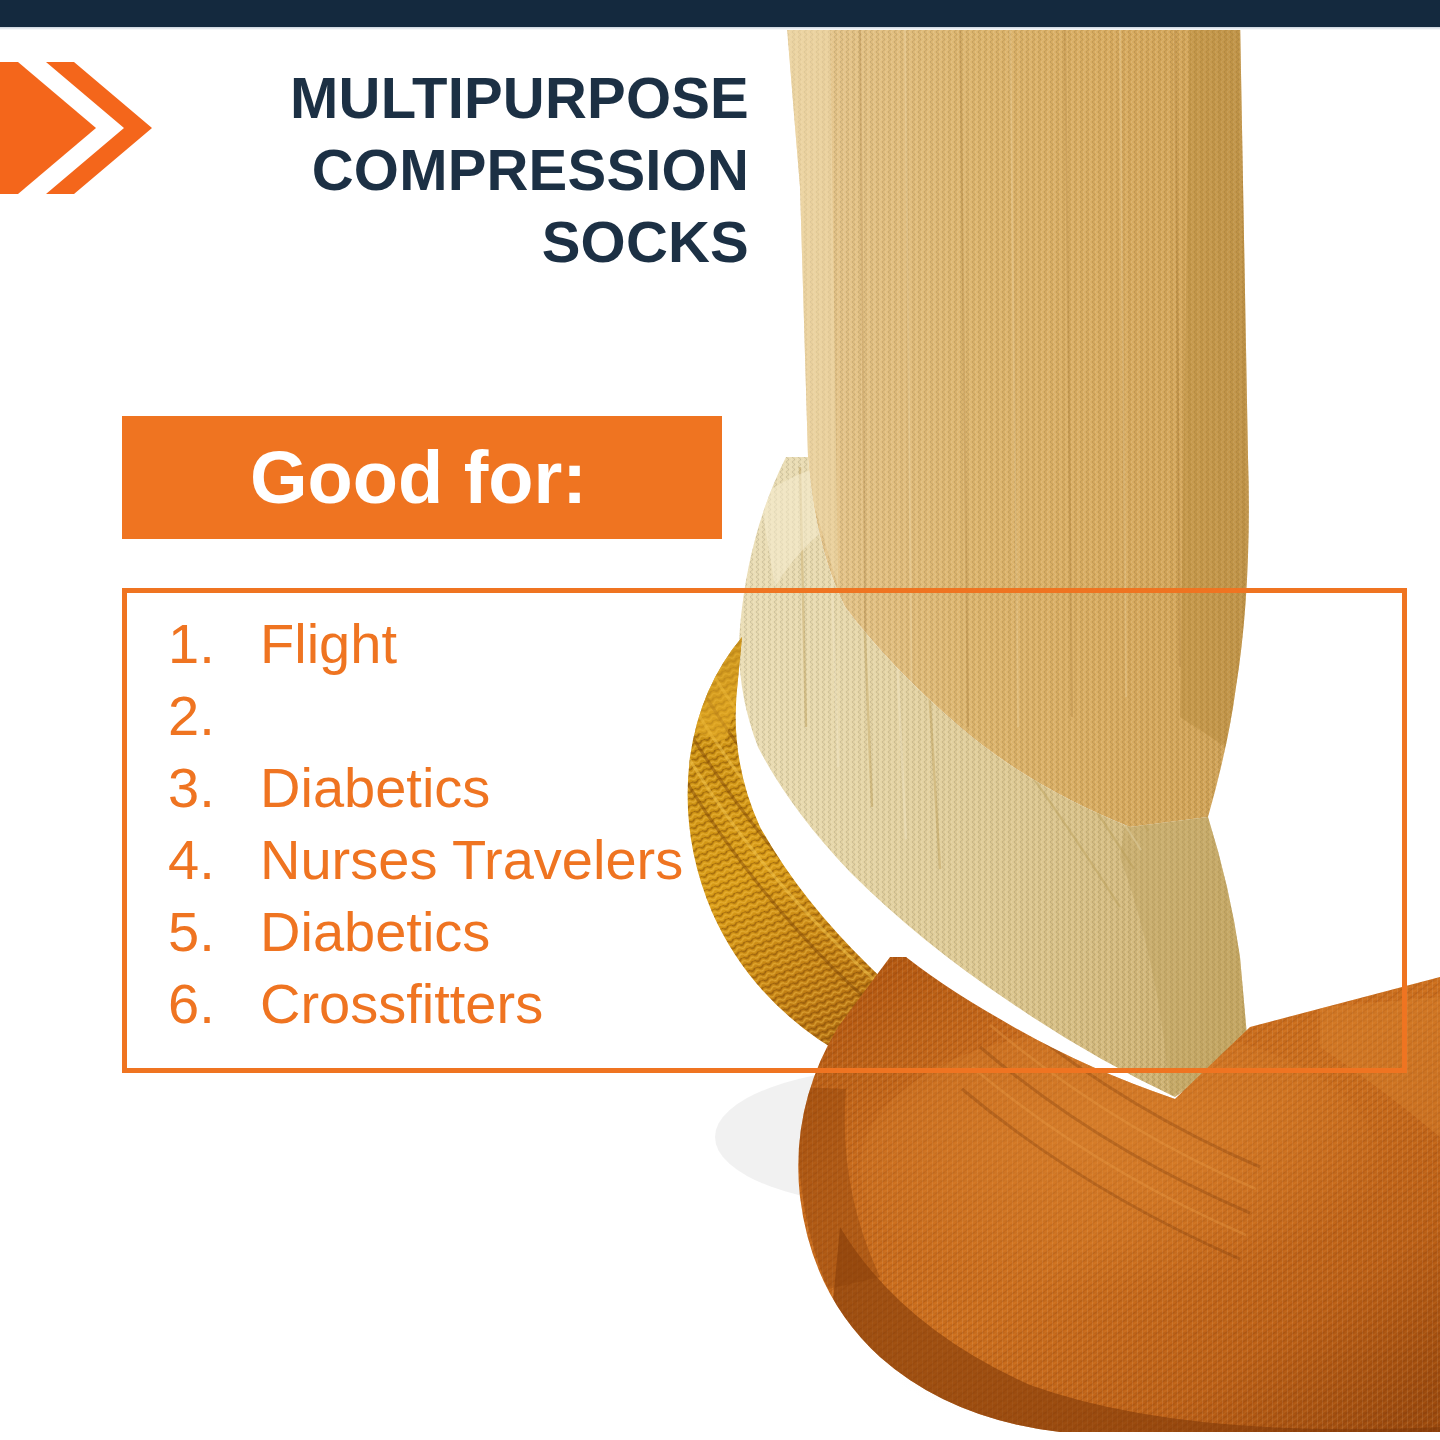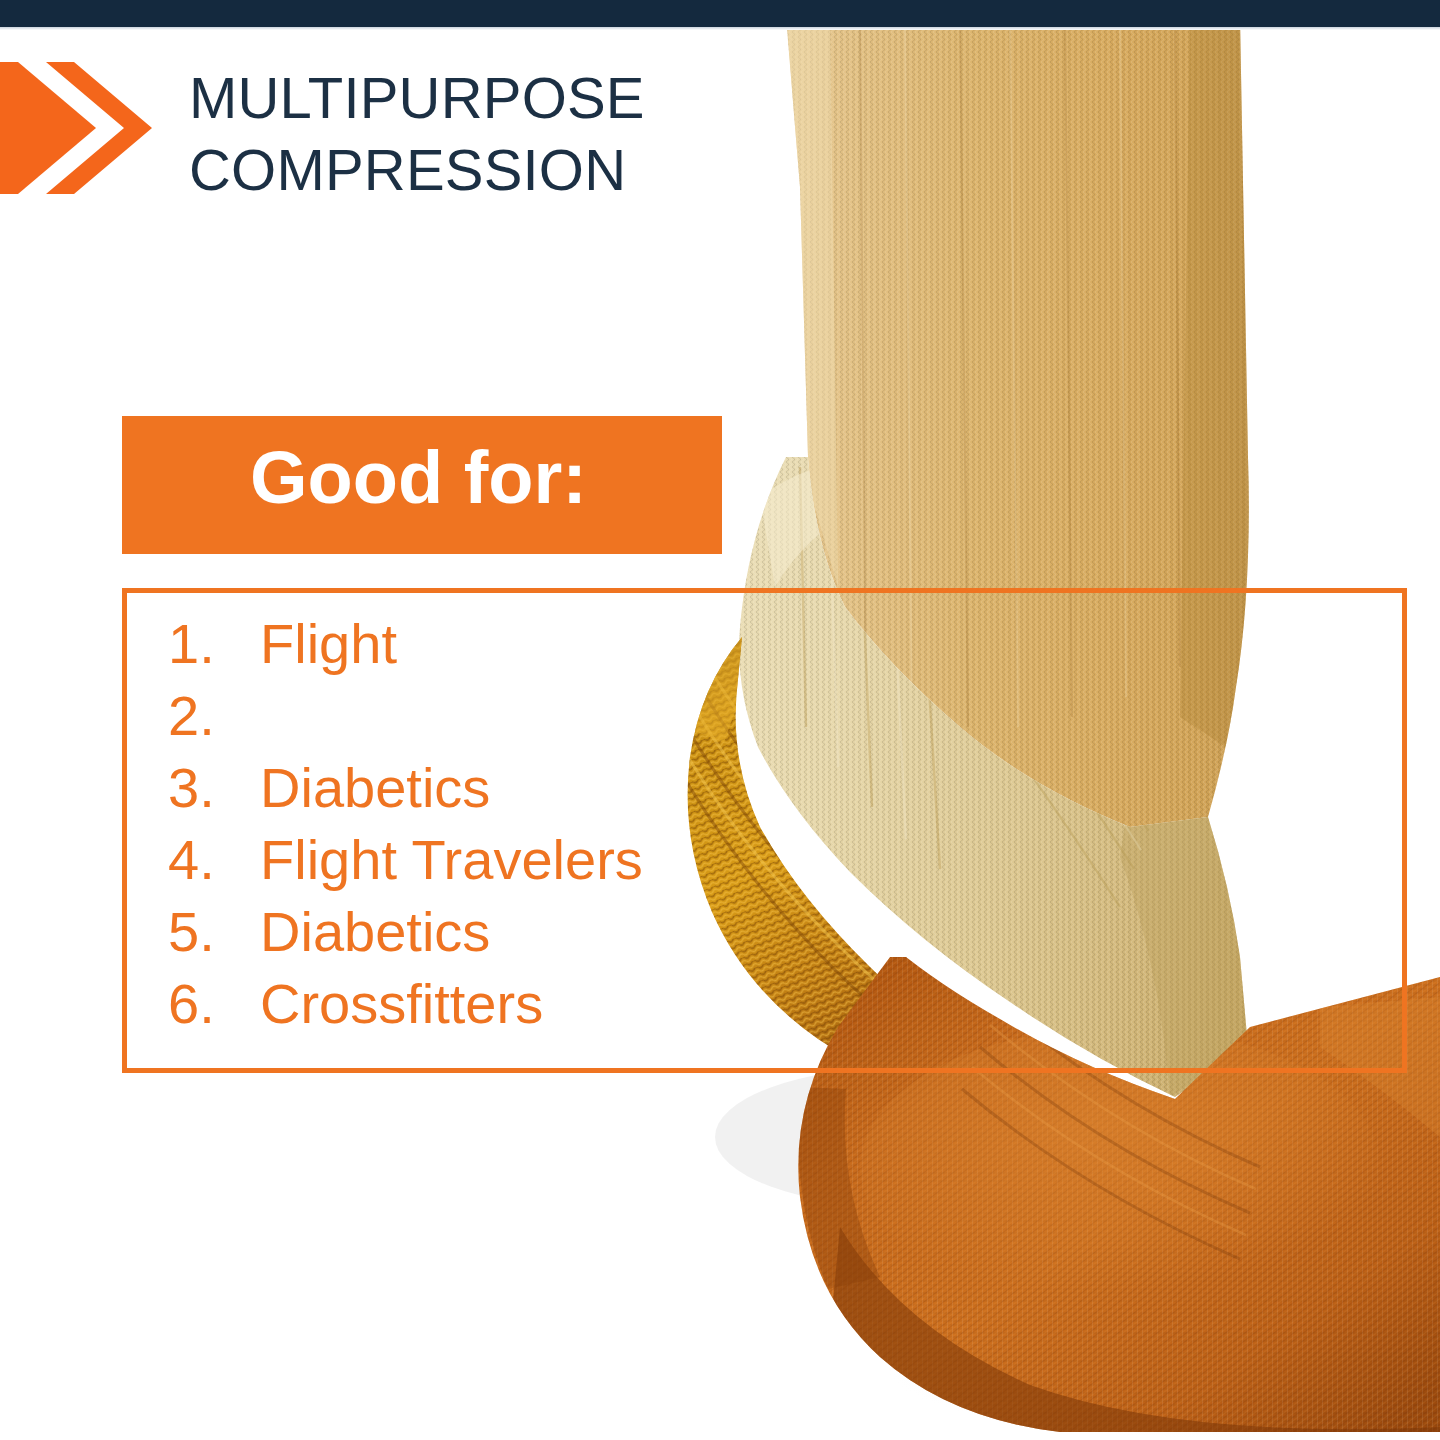--- a/index.html
+++ b/index.html
@@ -28,30 +28,31 @@
 
   
   .logo{position:absolute;left:0px;top:48px;width:170px;height:160px;}
   .logo svg{display:block;}
 
   
   .headline{
     position:absolute;left:189px;top:62px;width:560px;
     color:#1c3044;
     font-size:58px;
-    font-weight:normal;
+    font-weight:bold;
     line-height:72px;
     letter-spacing:0.2px;
     text-transform:uppercase;
+    text-align:right;
   }
   .headline .ln{display:block;white-space:nowrap;}
 
   
   .goodfor{
-    position:absolute;left:122px;top:416px;width:600px;height:138px;
+    position:absolute;left:122px;top:416px;width:600px;height:123px;
     background:#ef7421;
   }
   .goodfor-text{
     position:absolute;left:128px;top:22px;
     color:#ffffff;
     font-size:74px;
     font-weight:bold;
     line-height:80px;
     white-space:nowrap;
   }
@@ -293,20 +294,21 @@
 
       <polygon points="-10,14 18,14 96,80 18,146 -10,146" fill="#f4661b"></polygon>
 
       <polygon points="46,14 74,14 152,80 74,146 46,146 124,80" fill="#f4661b"></polygon>
     </svg>
   </div>
 
   <div class="headline">
     <span class="ln">MULTIPURPOSE</span>
     <span class="ln">COMPRESSION</span>
+    <span class="ln">SOCKS</span>
   </div>
 
   <div class="goodfor">
     <span class="goodfor-text">Good for:</span>
   </div>
 
   <div class="listbox"></div>
 
   <div class="list">
     <div class="li">
@@ -315,21 +317,21 @@
     </div>
     <div class="li">
       <span class="num">2.</span>
     </div>
     <div class="li">
       <span class="num">3.</span>
       <span class="lbl">Diabetics</span>
     </div>
     <div class="li">
       <span class="num">4.</span>
-      <span class="lbl">Flight Travelers</span>
+      <span class="lbl">Nurses Travelers</span>
     </div>
     <div class="li">
       <span class="num">5.</span>
       <span class="lbl">Diabetics</span>
     </div>
     <div class="li">
       <span class="num">6.</span>
       <span class="lbl">Crossfitters</span>
     </div>
   </div>

